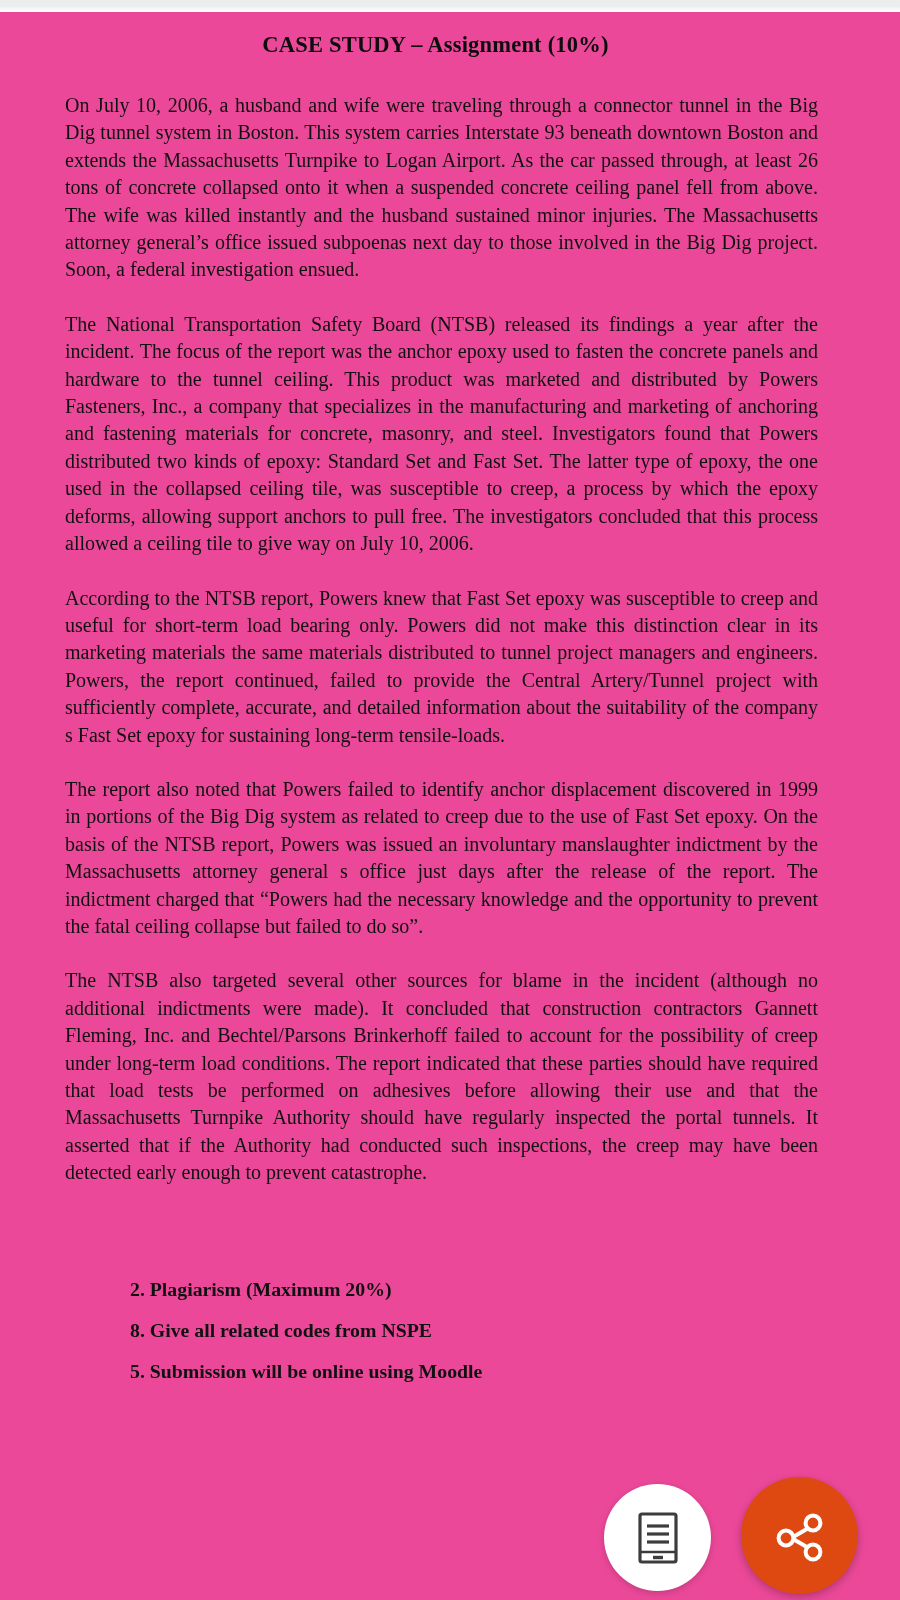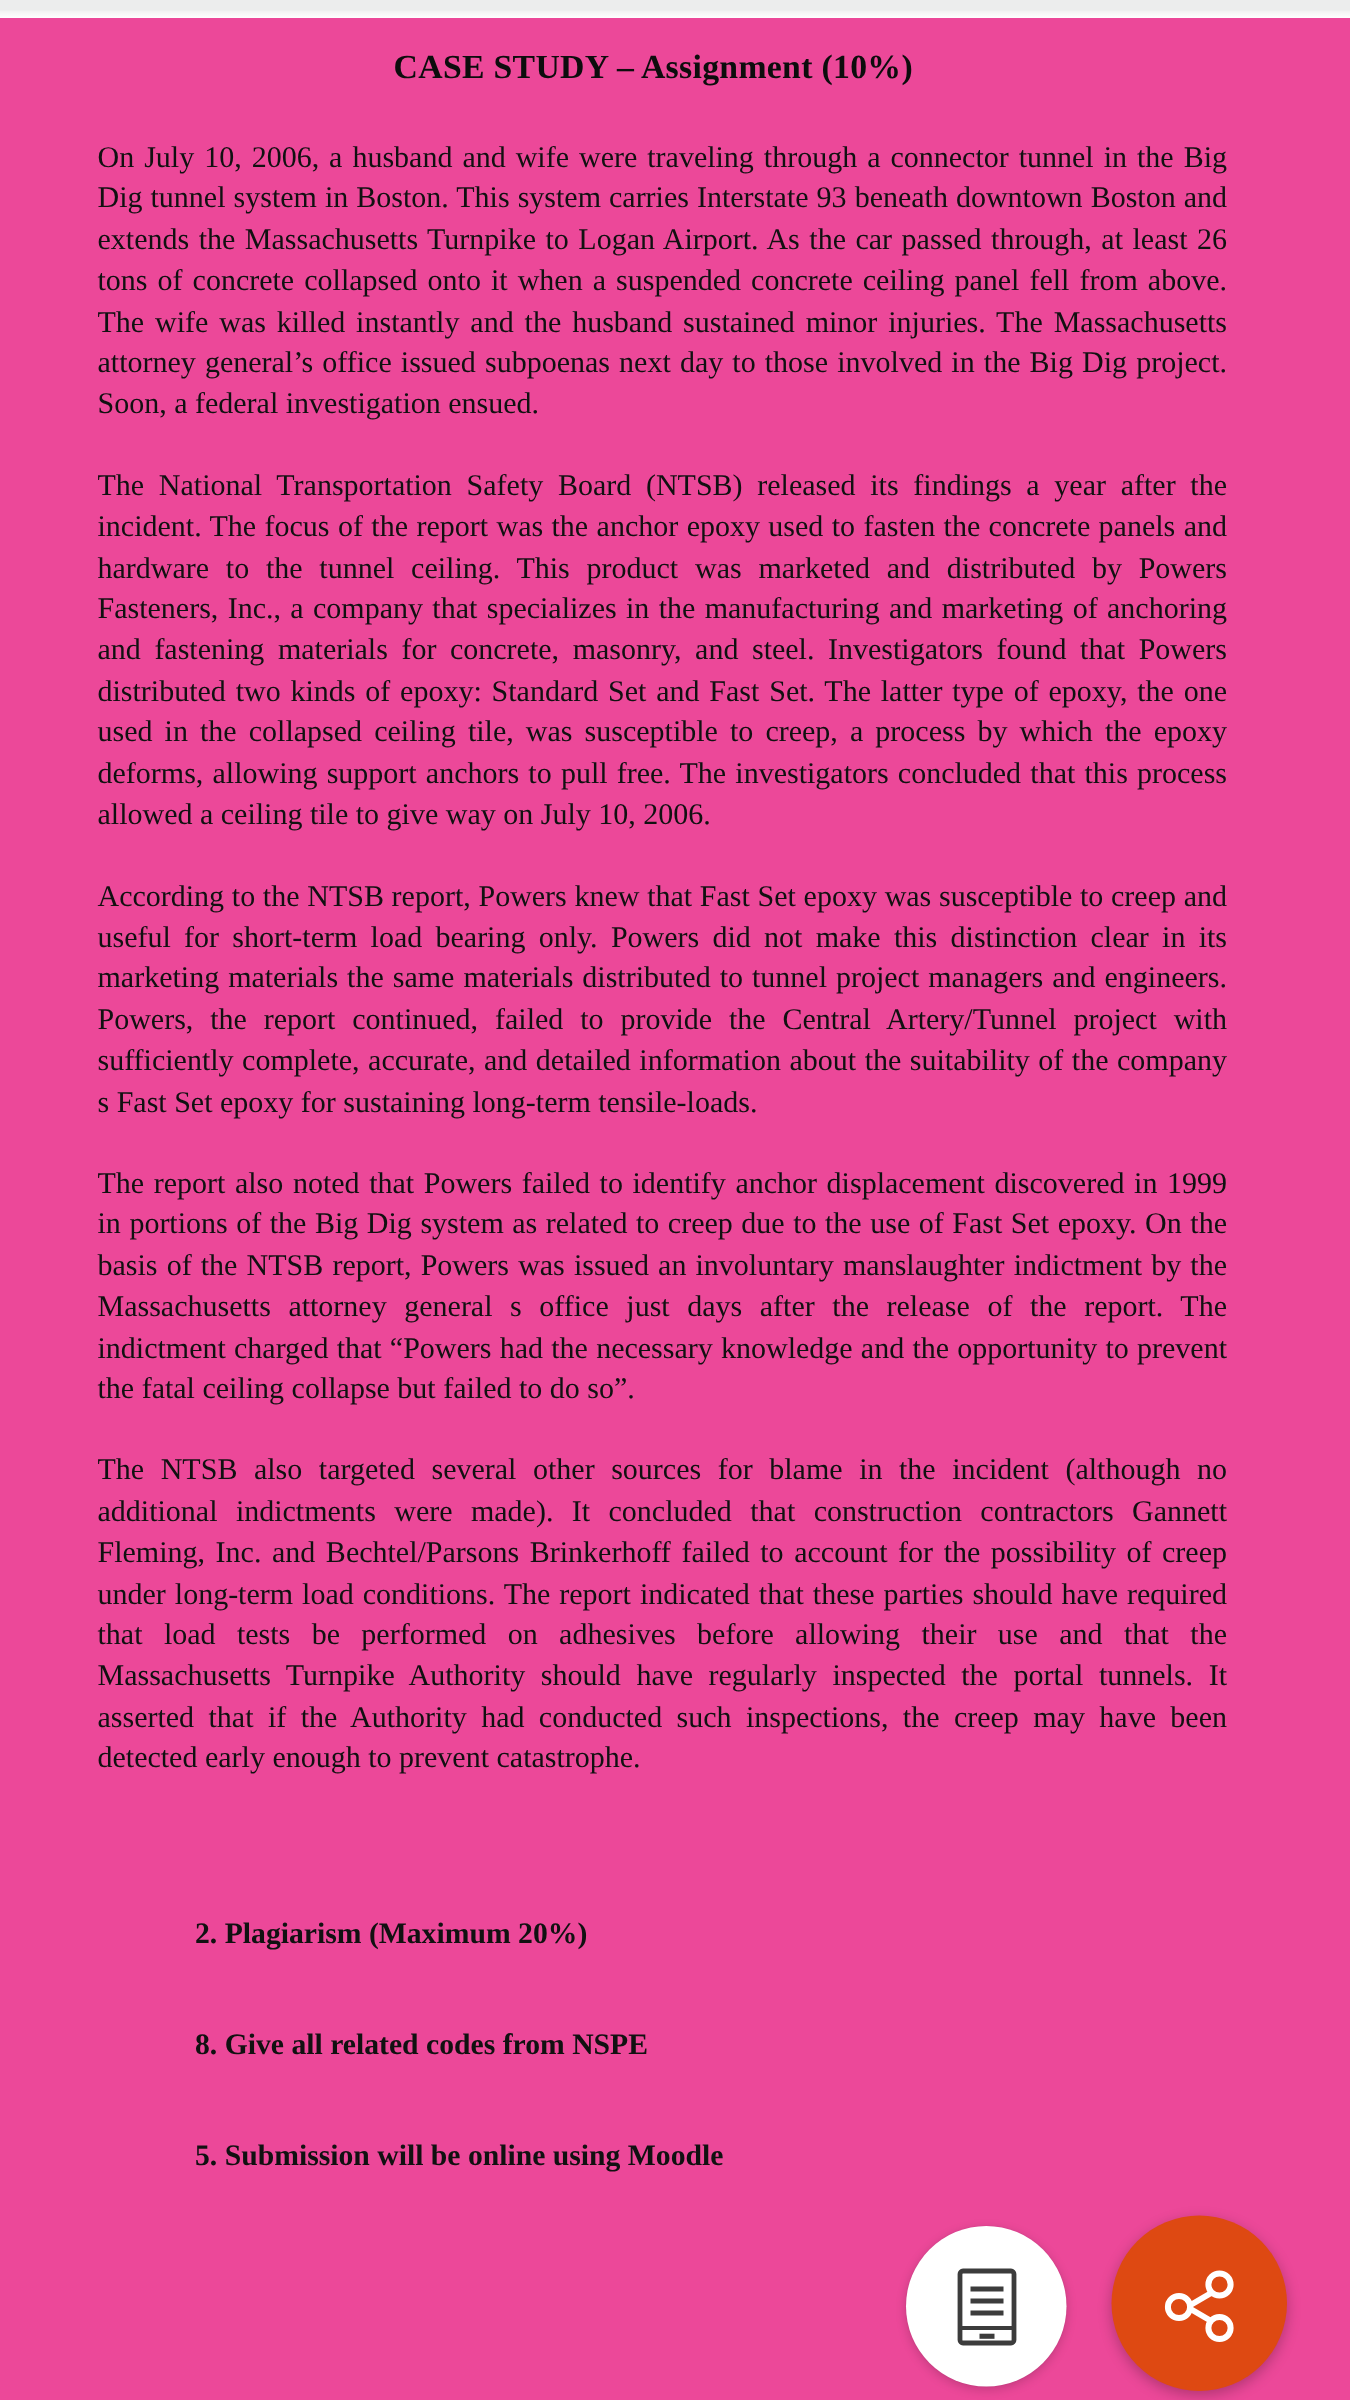--- a/index.html
+++ b/index.html
@@ -84,21 +84,21 @@
     font-weight: bold;
     color: #111111;
     margin-top: 26px;
   }
 
   .note-item {
     font-size: 19.8px;
     line-height: 29px;
     font-weight: bold;
     color: #111111;
-    margin-top: 45px;
+    margin-top: 12px;
     padding-left: 65px;
   }
 
   
   .fab-doc {
     position: absolute;
     left: 604px;
     top: 1484px;
     width: 107px;
     height: 107px;

